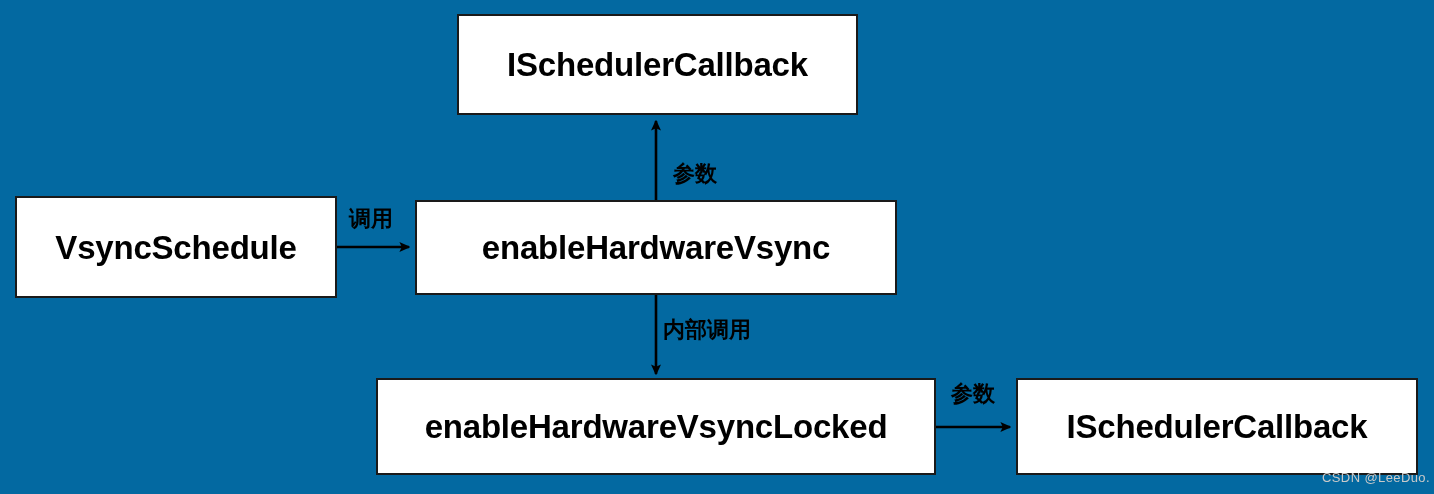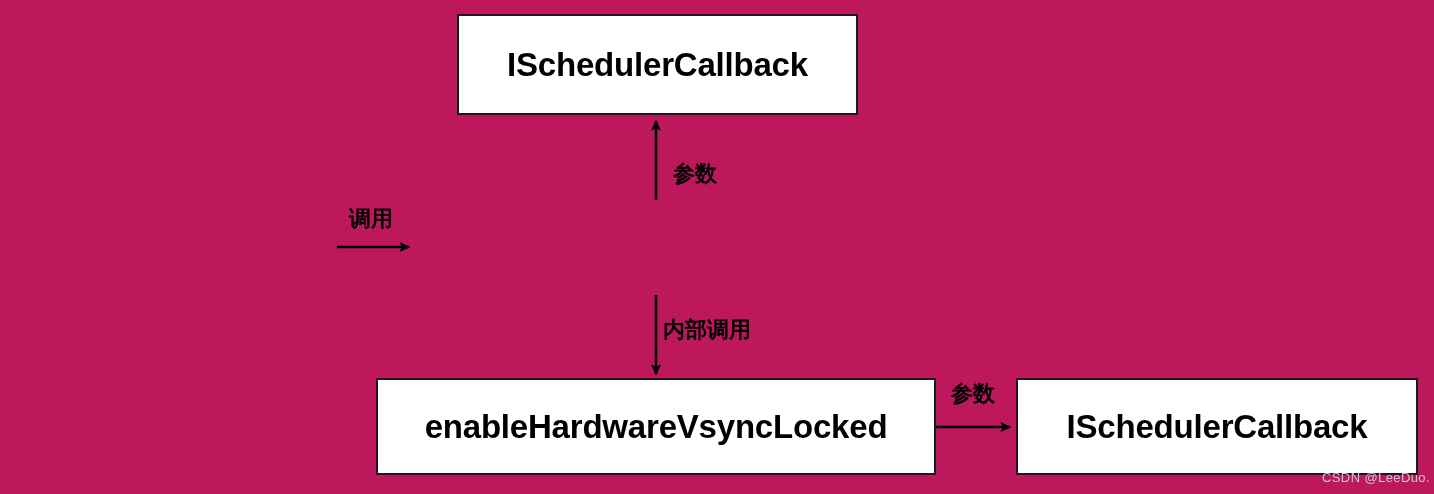--- a/index.html
+++ b/index.html
@@ -8,21 +8,21 @@
     padding: 0;
     background: #ffffff;
   }
   body {
     font-family: "Liberation Sans", "DejaVu Sans", sans-serif;
   }
   #diagram-canvas {
     position: relative;
     width: 1434px;
     height: 494px;
-    background: #be185d;
+    background: #0369a1;
     overflow: hidden;
   }
   .node-box {
     position: absolute;
     box-sizing: border-box;
     background: #ffffff;
     border: 2px solid #1a1a1a;
     display: flex;
     align-items: center;
     justify-content: center;
@@ -140,21 +140,27 @@
 
     <line x1="656" y1="295" x2="656" y2="374" stroke="#000000" stroke-width="2.6" marker-end="url(#arrowhead-down)"></line>
 
     <line x1="936" y1="427" x2="1010" y2="427" stroke="#000000" stroke-width="2.6" marker-end="url(#arrowhead-right)"></line>
   </svg>
 
   <div class="node-box" id="node-ischedulercallback-top">
     <span class="node-label">ISchedulerCallback</span>
   </div>
 
+  <div class="node-box" id="node-vyncschedule">
+    <span class="node-label">VsyncSchedule</span>
+  </div>
 
+  <div class="node-box" id="node-enablehardwarevsync">
+    <span class="node-label">enableHardwareVsync</span>
+  </div>
 
   <div class="node-box" id="node-enablehardwarevsynclocked">
     <span class="node-label">enableHardwareVsyncLocked</span>
   </div>
 
   <div class="node-box" id="node-ischedulercallback-bottom">
     <span class="node-label">ISchedulerCallback</span>
   </div>
 
   <div class="edge-label" id="edge-label-call">调用</div>

